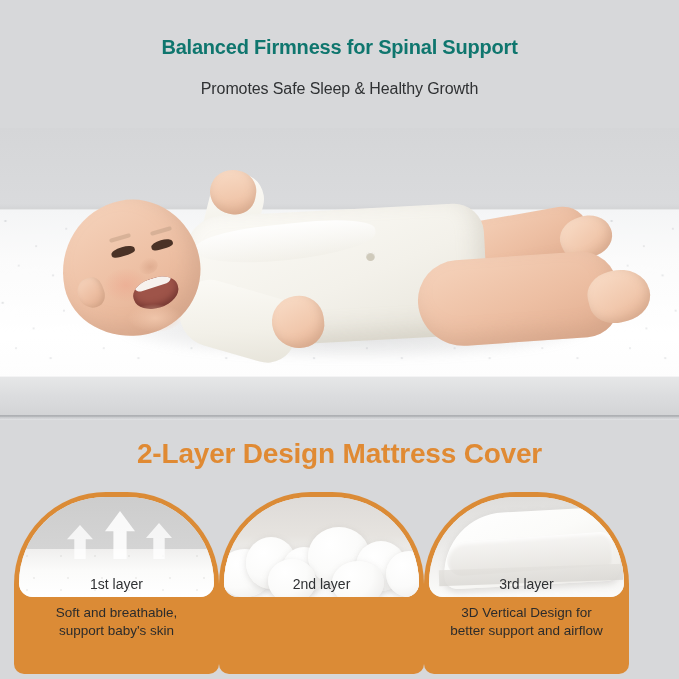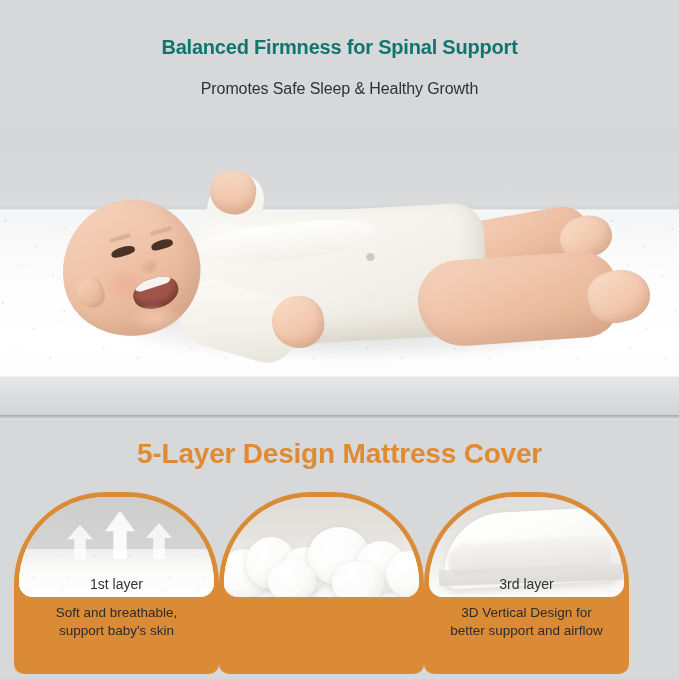--- a/index.html
+++ b/index.html
@@ -471,21 +471,21 @@
       <div class="eye-r"></div>
       <div class="nose"></div>
       <div class="mouth"></div>
       <div class="chin"></div>
     </div>
 
     <div class="mattress-face"></div>
     <div class="mattress-face-shadow"></div>
   </div>
 
-  <div class="section-title">5-Layer Design Mattress Cover</div>
+  <div class="section-title">2-Layer Design Mattress Cover</div>
 
   <div class="cards">
 
     <div class="card">
       <div class="card-img">
         <div class="c1-bg-top"></div>
         <div class="c1-bg-bot"></div>
         <div class="c1-speckle"></div>
         <div class="arrow arrow-l"></div>
         <div class="arrow arrow-c"></div>
@@ -500,20 +500,21 @@
       <div class="card-img">
         <div class="c2-bg"></div>
         <div class="puff p1"></div>
         <div class="puff p2"></div>
         <div class="puff p3"></div>
         <div class="puff p4"></div>
         <div class="puff p5"></div>
         <div class="puff p6"></div>
         <div class="puff p7"></div>
         <div class="puff p8"></div>
+        <div class="card-label">2nd layer</div>
       </div>
     </div>
 
     <div class="card">
       <div class="card-img">
         <div class="c3-bg"></div>
         <div class="sheet"></div>
         <div class="sheet-fold"></div>
         <div class="sheet-edge"></div>
         <div class="card-label">3rd layer</div>

